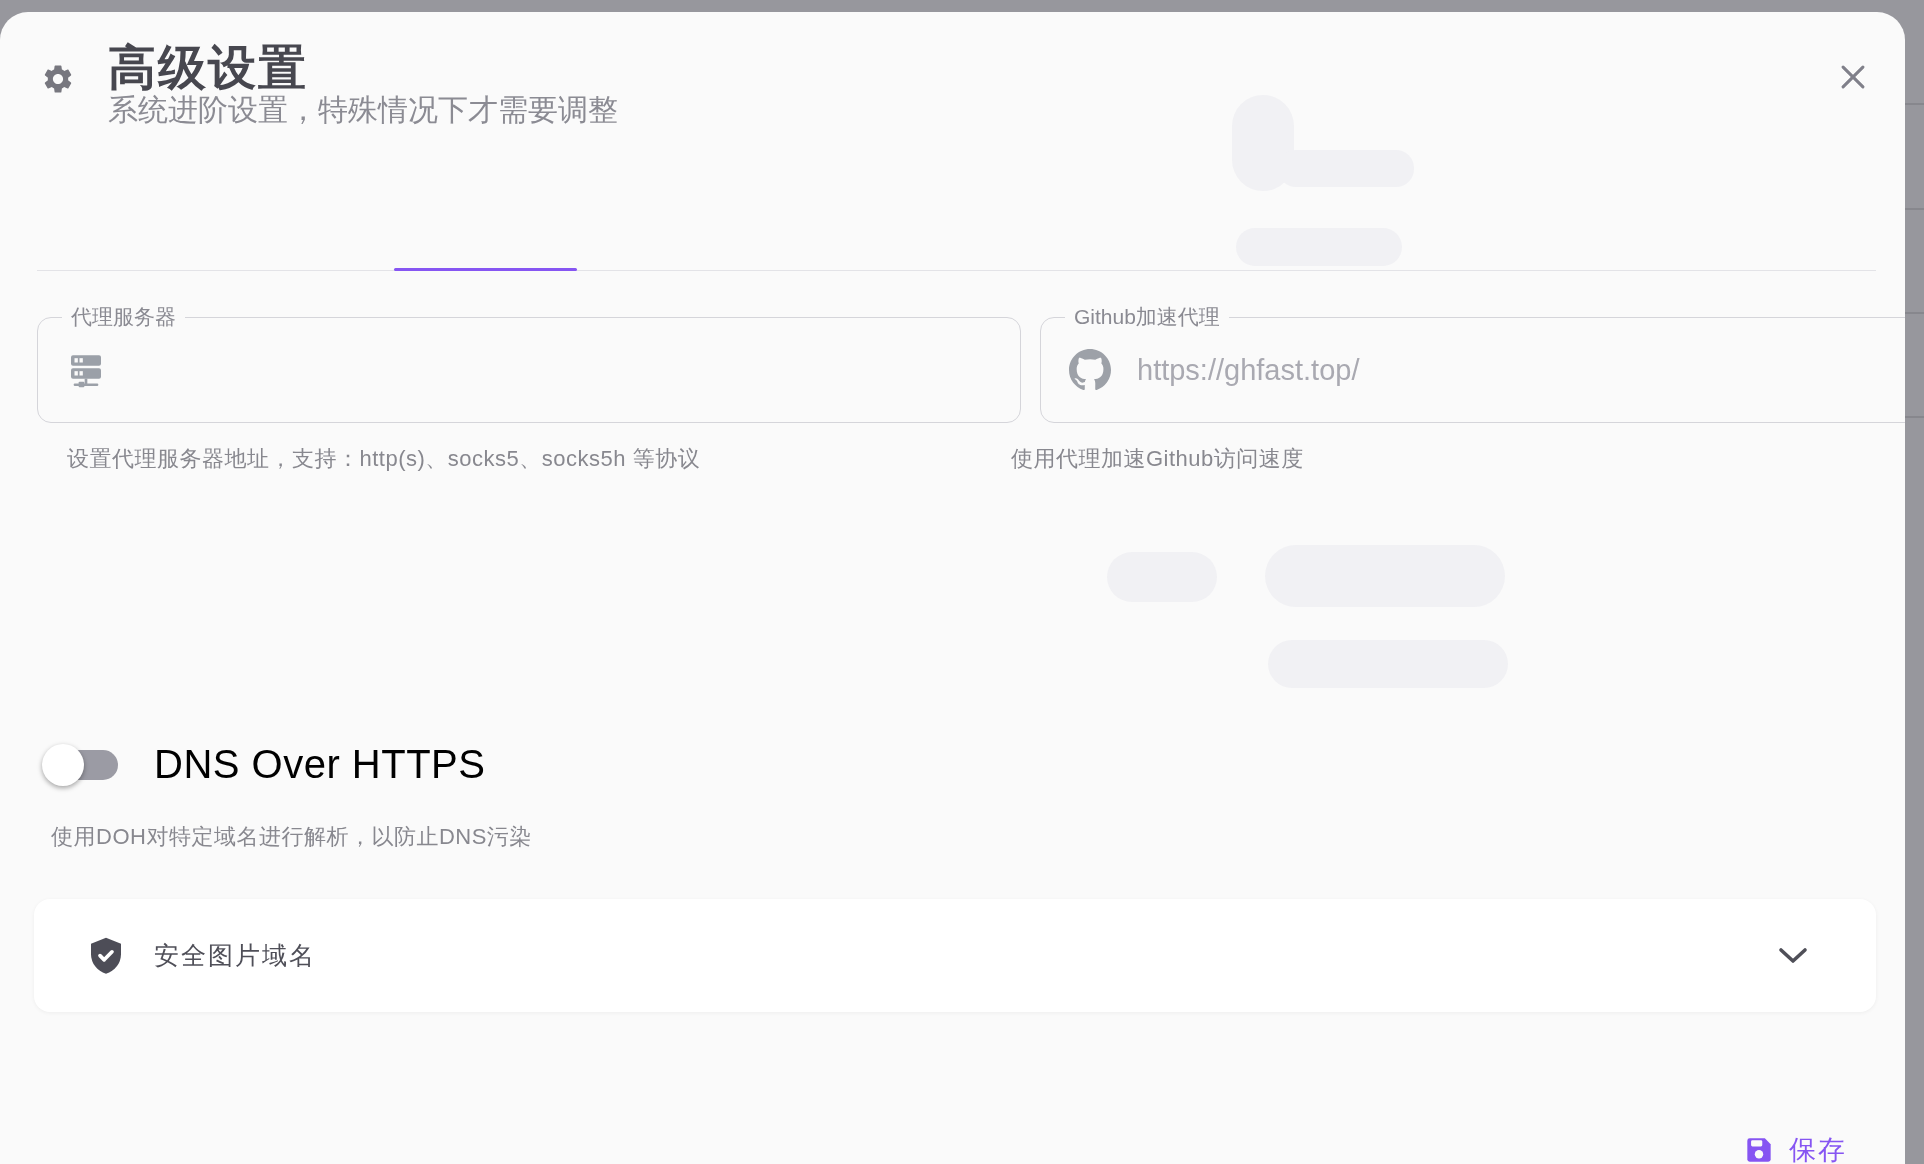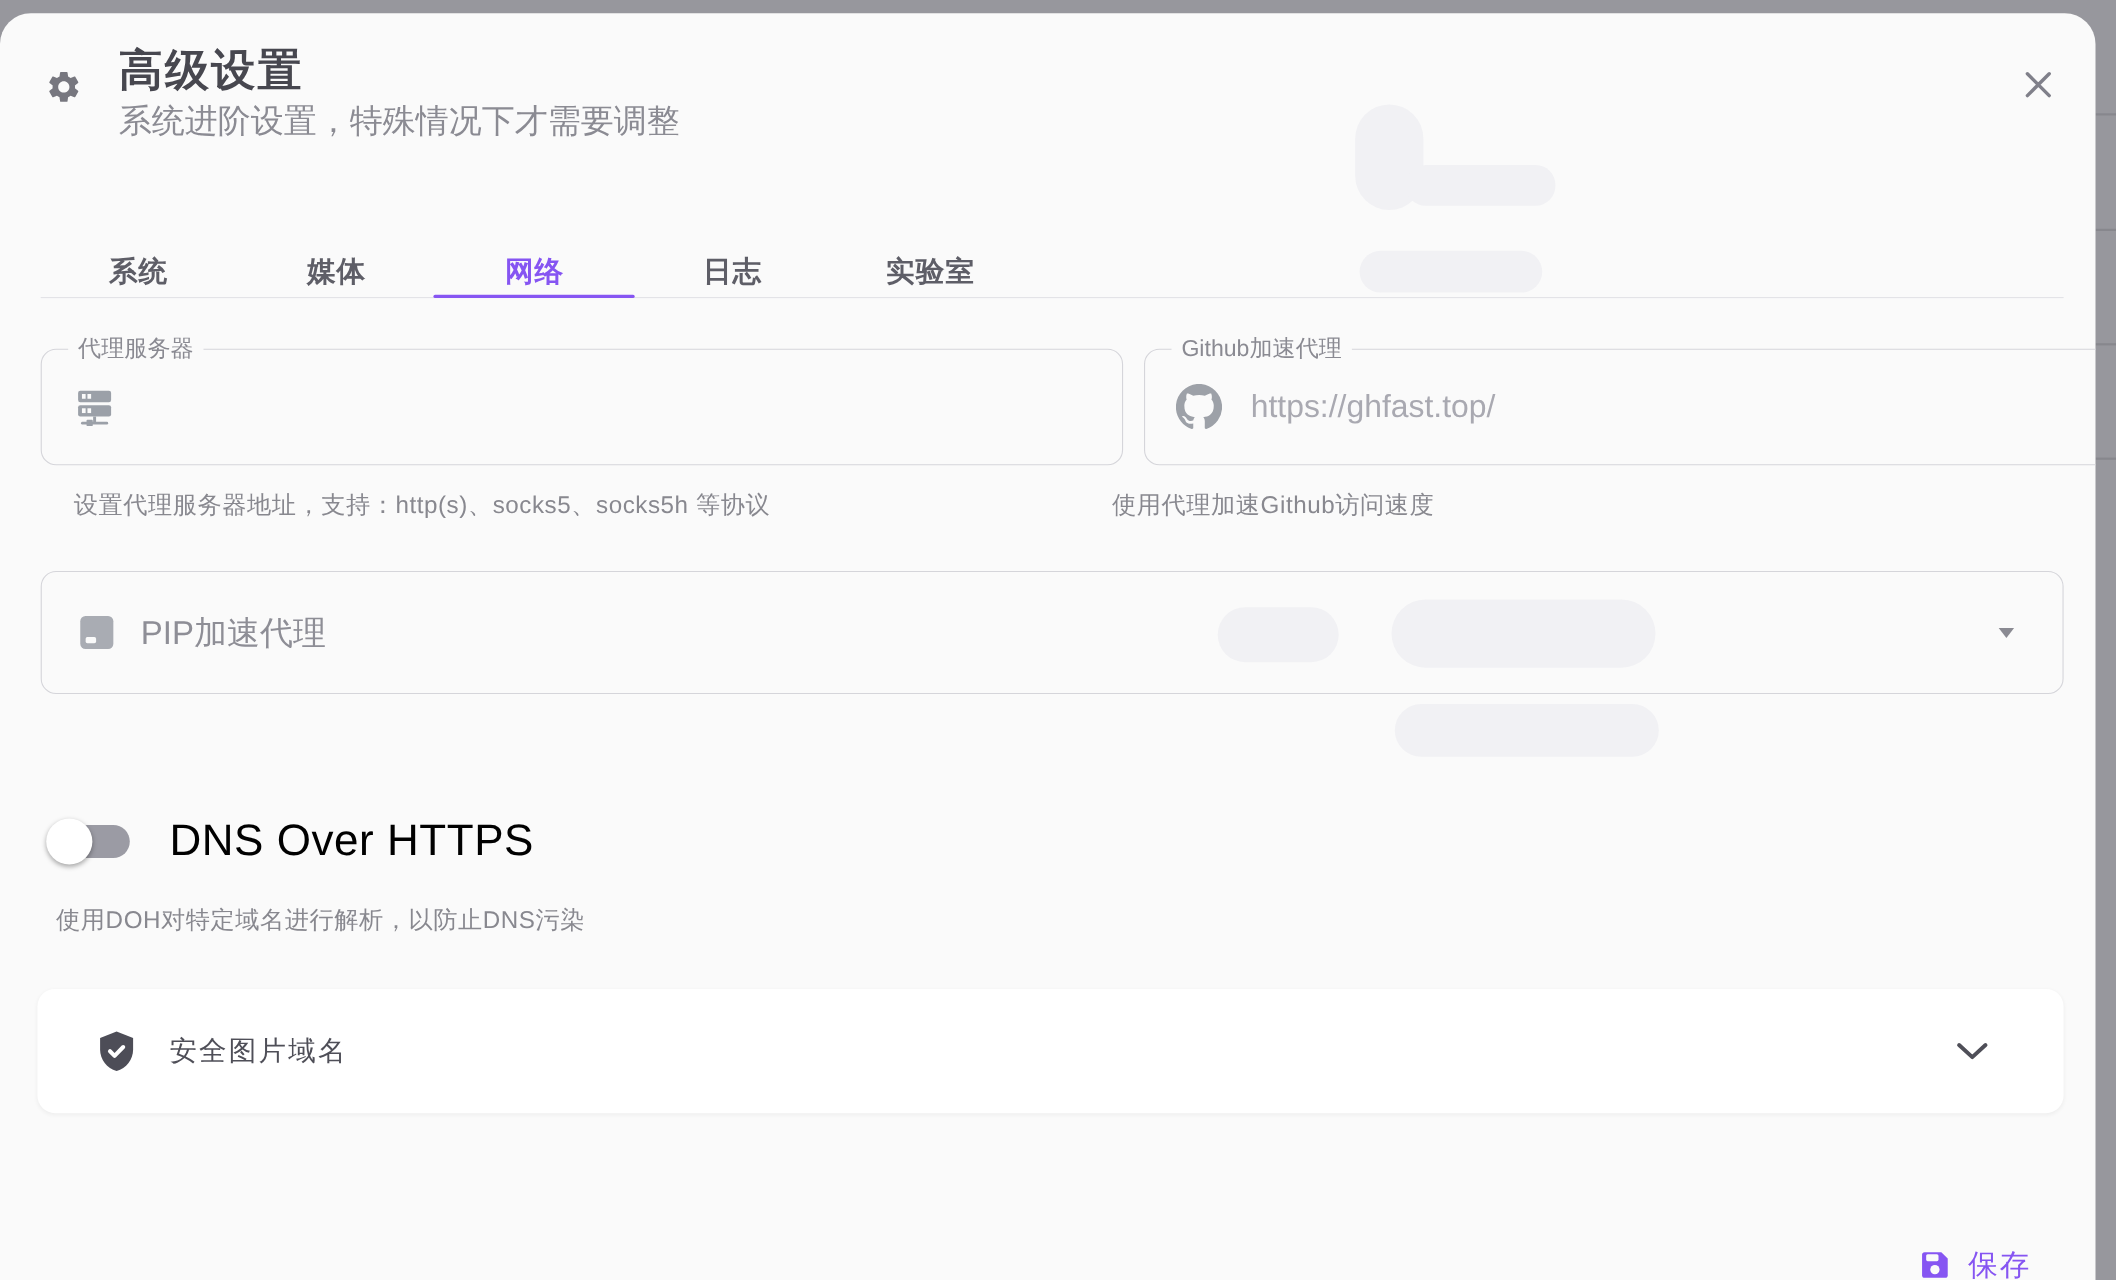--- a/index.html
+++ b/index.html
@@ -12,21 +12,21 @@
 
   
   .right-band { position:absolute; right:0; top:0; width:19px; height:1164px; background:#97979d; }
   .right-band .seg { position:absolute; left:0; width:100%; height:2px; background:#87878d; }
 
   
   .ghost { position:absolute; background:#f1f1f4; border-radius:30px; }
 
   
   .gear { position:absolute; left:41px; top:50px; width:34px; height:34px; color:#77777f; }
-  .title { position:absolute; left:108px; top:24px; font-size:40px; font-weight:700; color:#47474f; letter-spacing:2px; }
+  .title { position:absolute; left:108px; top:24px; font-size:48px; font-weight:700; color:#47474f; letter-spacing:2px; }
   .subtitle { position:absolute; left:108px; top:78px; font-size:30px; color:#8b8b93; }
   .close-btn { position:absolute; left:1832px; top:44px; width:42px; height:42px; display:flex;
     align-items:center; justify-content:center; cursor:pointer; color:#80808a; }
 
   
   .tabs { position:absolute; left:36px; top:210px; display:flex; }
   .tab { width:180px; height:49px; display:flex; align-items:center; justify-content:center;
     font-size:26px; font-weight:600; color:#5e5e67; letter-spacing:1px; cursor:pointer; }
   .tab.active { color:var(--accent); }
   .tab-underline { position:absolute; left:394px; top:256px; width:183px; height:3px; background:var(--accent); border-radius:2px; }
@@ -94,27 +94,20 @@
     <path fill="currentColor" d="M19.14,12.94c0.04-0.3,0.06-0.61,0.06-0.94c0-0.32-0.02-0.64-0.07-0.94l2.03-1.58c0.18-0.14,0.23-0.41,0.12-0.61 l-1.92-3.32c-0.12-0.22-0.37-0.29-0.59-0.22l-2.39,0.96c-0.5-0.38-1.03-0.7-1.62-0.94L14.4,2.81c-0.04-0.24-0.24-0.41-0.48-0.41 h-3.84c-0.24,0-0.43,0.17-0.47,0.41L9.25,5.35C8.66,5.59,8.12,5.92,7.63,6.29L5.24,5.33c-0.22-0.08-0.47,0-0.59,0.22L2.74,8.87 C2.62,9.08,2.66,9.34,2.86,9.48l2.03,1.58C4.84,11.36,4.8,11.69,4.8,12s0.02,0.64,0.07,0.94l-2.03,1.58 c-0.18,0.14-0.23,0.41-0.12,0.61l1.92,3.32c0.12,0.22,0.37,0.29,0.59,0.22l2.39-0.96c0.5,0.38,1.03,0.7,1.62,0.94l0.36,2.54 c0.05,0.24,0.24,0.41,0.48,0.41h3.84c0.24,0,0.44-0.17,0.47-0.41l0.36-2.54c0.59-0.24,1.13-0.56,1.62-0.94l2.39,0.96 c0.22,0.08,0.47,0,0.59-0.22l1.92-3.32c0.12-0.22,0.07-0.47-0.12-0.61L19.14,12.94z M12,15.6c-1.98,0-3.6-1.62-3.6-3.6 s1.62-3.6,3.6-3.6s3.6,1.62,3.6,3.6S13.98,15.6,12,15.6z"></path>
   </svg>
   <div class="title">高级设置</div>
   <div class="subtitle">系统进阶设置，特殊情况下才需要调整</div>
   <div class="close-btn">
     <svg width="34" height="34" viewBox="0 0 24 24">
       <path d="M5 5 L19 19 M19 5 L5 19" stroke="currentColor" stroke-width="2.2" stroke-linecap="round" fill="none"></path>
     </svg>
   </div>
 
-  <div class="tabs">
-    <div class="tab">系统</div>
-    <div class="tab">媒体</div>
-    <div class="tab active">网络</div>
-    <div class="tab">日志</div>
-    <div class="tab">实验室</div>
-  </div>
   <div class="tab-divider"></div>
   <div class="tab-underline"></div>
 
   <div class="field" style="left:37px;top:305px;width:984px">
     <div class="field-label">代理服务器</div>
     <svg class="f-icon" width="40" height="40" viewBox="0 0 24 24">
       <g fill="#9ba0a8">
         <rect x="3" y="3.2" width="18" height="6.2" rx="1.2"></rect>
         <rect x="3" y="11" width="18" height="6.2" rx="1.2"></rect>
         <rect x="11.2" y="17.2" width="1.6" height="3.2"></rect>
@@ -133,30 +126,20 @@
 
   <div class="field" style="left:1040px;top:305px;width:894px">
     <div class="field-label">Github加速代理</div>
     <svg class="f-icon" width="42" height="42" viewBox="0 0 24 24">
       <path fill="#9da1a8" d="M12 0C5.37 0 0 5.37 0 12c0 5.31 3.435 9.795 8.205 11.385.6.105.825-.255.825-.57 0-.285-.015-1.23-.015-2.235-3.015.555-3.795-.735-4.035-1.41-.135-.345-.72-1.41-1.23-1.695-.42-.225-1.02-.78-.015-.795.945-.015 1.62.87 1.845 1.23 1.08 1.815 2.805 1.305 3.495.99.105-.78.42-1.305.765-1.605-2.67-.3-5.46-1.335-5.46-5.925 0-1.305.465-2.385 1.23-3.225-.12-.3-.54-1.53.12-3.18 0 0 1.005-.315 3.3 1.23.96-.27 1.98-.405 3-.405s2.04.135 3 .405c2.295-1.56 3.3-1.23 3.3-1.23.66 1.65.24 2.88.12 3.18.765.84 1.23 1.905 1.23 3.225 0 4.605-2.805 5.625-5.475 5.925.435.375.81 1.095.81 2.22 0 1.605-.015 2.895-.015 3.3 0 .315.225.69.825.57A12.02 12.02 0 0 0 24 12c0-6.63-5.37-12-12-12z"></path>
     </svg>
     <input placeholder="https://ghfast.top/" style="">
   </div>
   <div class="helper" style="left:1011px;top:432px">使用代理加速Github访问速度</div>
 
-  <div class="select-box">
-    <svg class="s-icon" width="40" height="38" viewBox="0 0 24 24">
-      <rect x="2.5" y="2.5" width="19" height="19" rx="3" fill="#a9acb3"></rect>
-      <rect x="5.6" y="14.6" width="6" height="3.6" rx="1" fill="#fafafa"></rect>
-    </svg>
-    <div class="s-label">PIP加速代理</div>
-    <svg class="caret" width="18" height="14" viewBox="0 0 18 14">
-      <polygon points="2,3 16,3 9,12" fill="currentColor"></polygon>
-    </svg>
-  </div>
 
   <div class="toggle-row">
     <div class="switch">
       <div class="track"></div>
       <div class="knob"></div>
     </div>
     <div class="toggle-label">DNS Over HTTPS</div>
   </div>
   <div class="helper" style="left:51px;top:810px">使用DOH对特定域名进行解析，以防止DNS污染</div>
 

